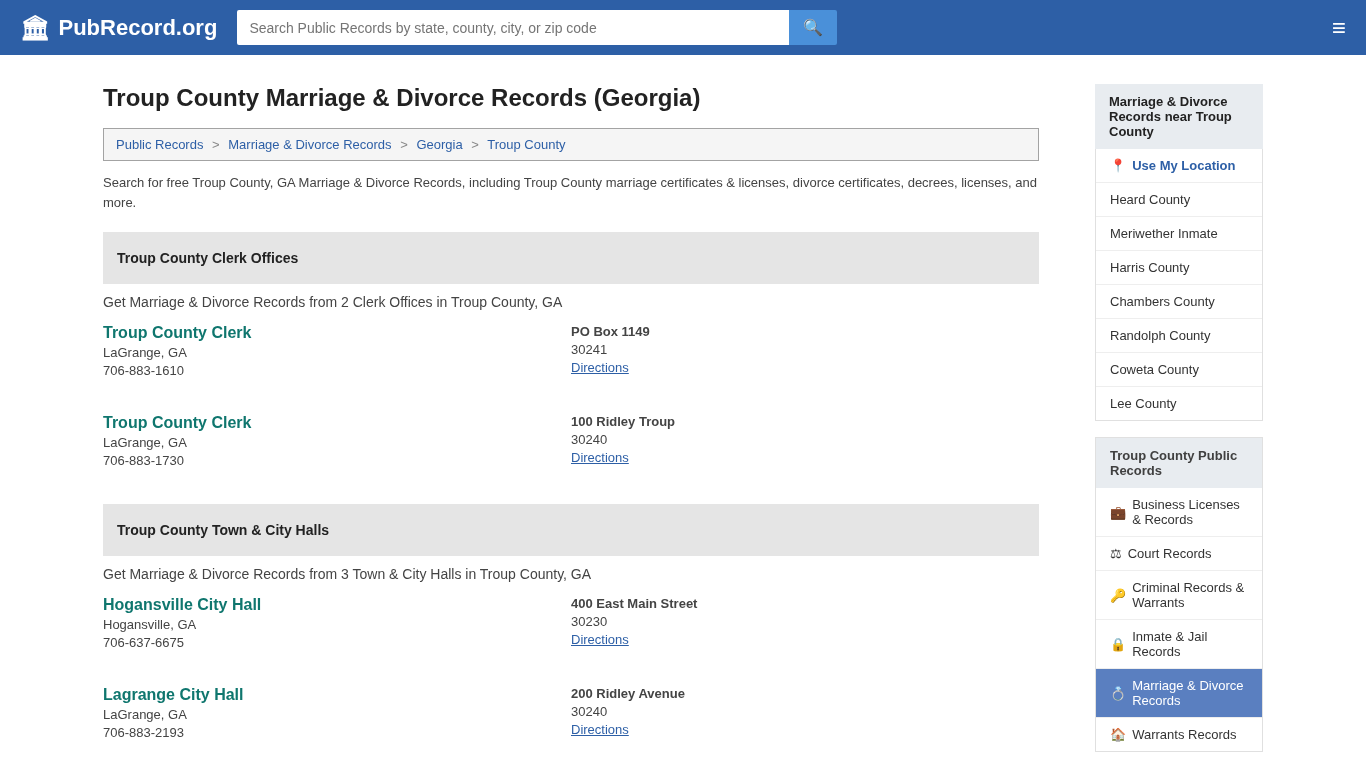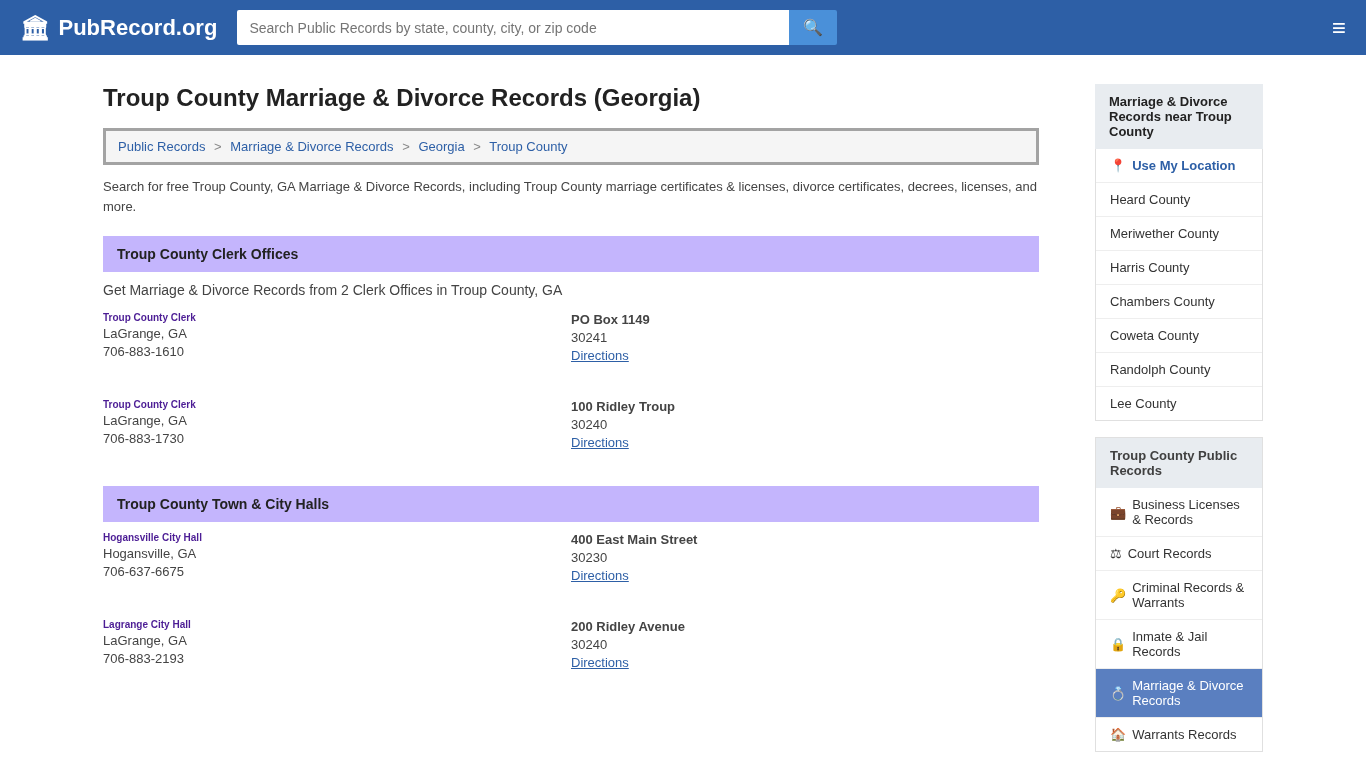--- a/index.html
+++ b/index.html
@@ -78,42 +78,42 @@
       margin-bottom: 16px;
     }
 
     
     .breadcrumb {
       background: #f5f5f5;
       padding: 8px 12px;
       font-size: 13px;
       color: #555;
       margin-bottom: 12px;
-      border: 3px solid #a3a3a3;
+      border: 1px solid #a3a3a3;
     }
     .breadcrumb a {
       color: #2d5fa6;
       text-decoration: none;
     }
     .breadcrumb span {
       margin: 0 5px;
       color: #888;
     }
 
     .description {
       font-size: 13px;
       color: #444;
       margin-bottom: 20px;
       line-height: 1.5;
     }
 
     
     .section-header {
-      background: #c4b5fd;
-      padding: 10px 14px;
+      background: #e5e5e5;
+      padding: 18px 14px;
       font-weight: bold;
       font-size: 14px;
       color: #222;
       margin-bottom: 10px;
     }
     .section-desc {
       font-size: 14px;
       color: #444;
       margin-bottom: 14px;
     }
@@ -122,22 +122,22 @@
     .record-entry {
       display: flex;
       margin-bottom: 20px;
       padding-bottom: 16px;
     }
     .record-info {
       flex: 1;
     }
     .record-name {
       font-weight: bold;
-      font-size: 10px;
-      color: #4c1d95;
+      font-size: 16px;
+      color: #0f766e;
       margin-bottom: 3px;
     }
     .record-city {
       font-size: 13px;
       color: #444;
       margin-bottom: 3px;
     }
     .record-phone {
       font-size: 13px;
       color: #444;
@@ -274,20 +274,21 @@
         <div class="record-address">
           <div class="record-address-line">100 Ridley Troup</div>
           <div class="record-zip">30240</div>
           <a class="directions-link" href="#">Directions</a>
         </div>
       </div>
     </div>
 
     <div class="section-block">
       <div class="section-header">Troup County Town &amp; City Halls</div>
+      <p class="section-desc">Get Marriage &amp; Divorce Records from 3 Town &amp; City Halls in Troup County, GA</p>
 
       <div class="record-entry">
         <div class="record-info">
           <div class="record-name">Hogansville City Hall</div>
           <div class="record-city">Hogansville, GA</div>
           <div class="record-phone">706-637-6675</div>
         </div>
         <div class="record-address">
           <div class="record-address-line">400 East Main Street</div>
           <div class="record-zip">30230</div>
@@ -313,25 +314,25 @@
 
   <aside class="sidebar">
 
     <div class="sidebar-section-title">Marriage &amp; Divorce Records near Troup County</div>
     <ul class="sidebar-list">
       <li class="use-location">
         <span>📍</span>
         <span>Use My Location</span>
       </li>
       <li>Heard County</li>
-      <li>Meriwether County</li>
+      <li>Meriwether Inmate</li>
       <li>Harris County</li>
       <li>Chambers County</li>
+      <li>Randolph County</li>
       <li>Coweta County</li>
-      <li>Randolph County</li>
       <li>Lee County</li>
     </ul>
 
     <div class="sidebar-section-title2">Troup County Public Records</div>
     <ul class="sidebar-list">
       <li>
         <span>💼</span>
         <span>Business Licenses &amp; Records</span>
       </li>
       <li>

